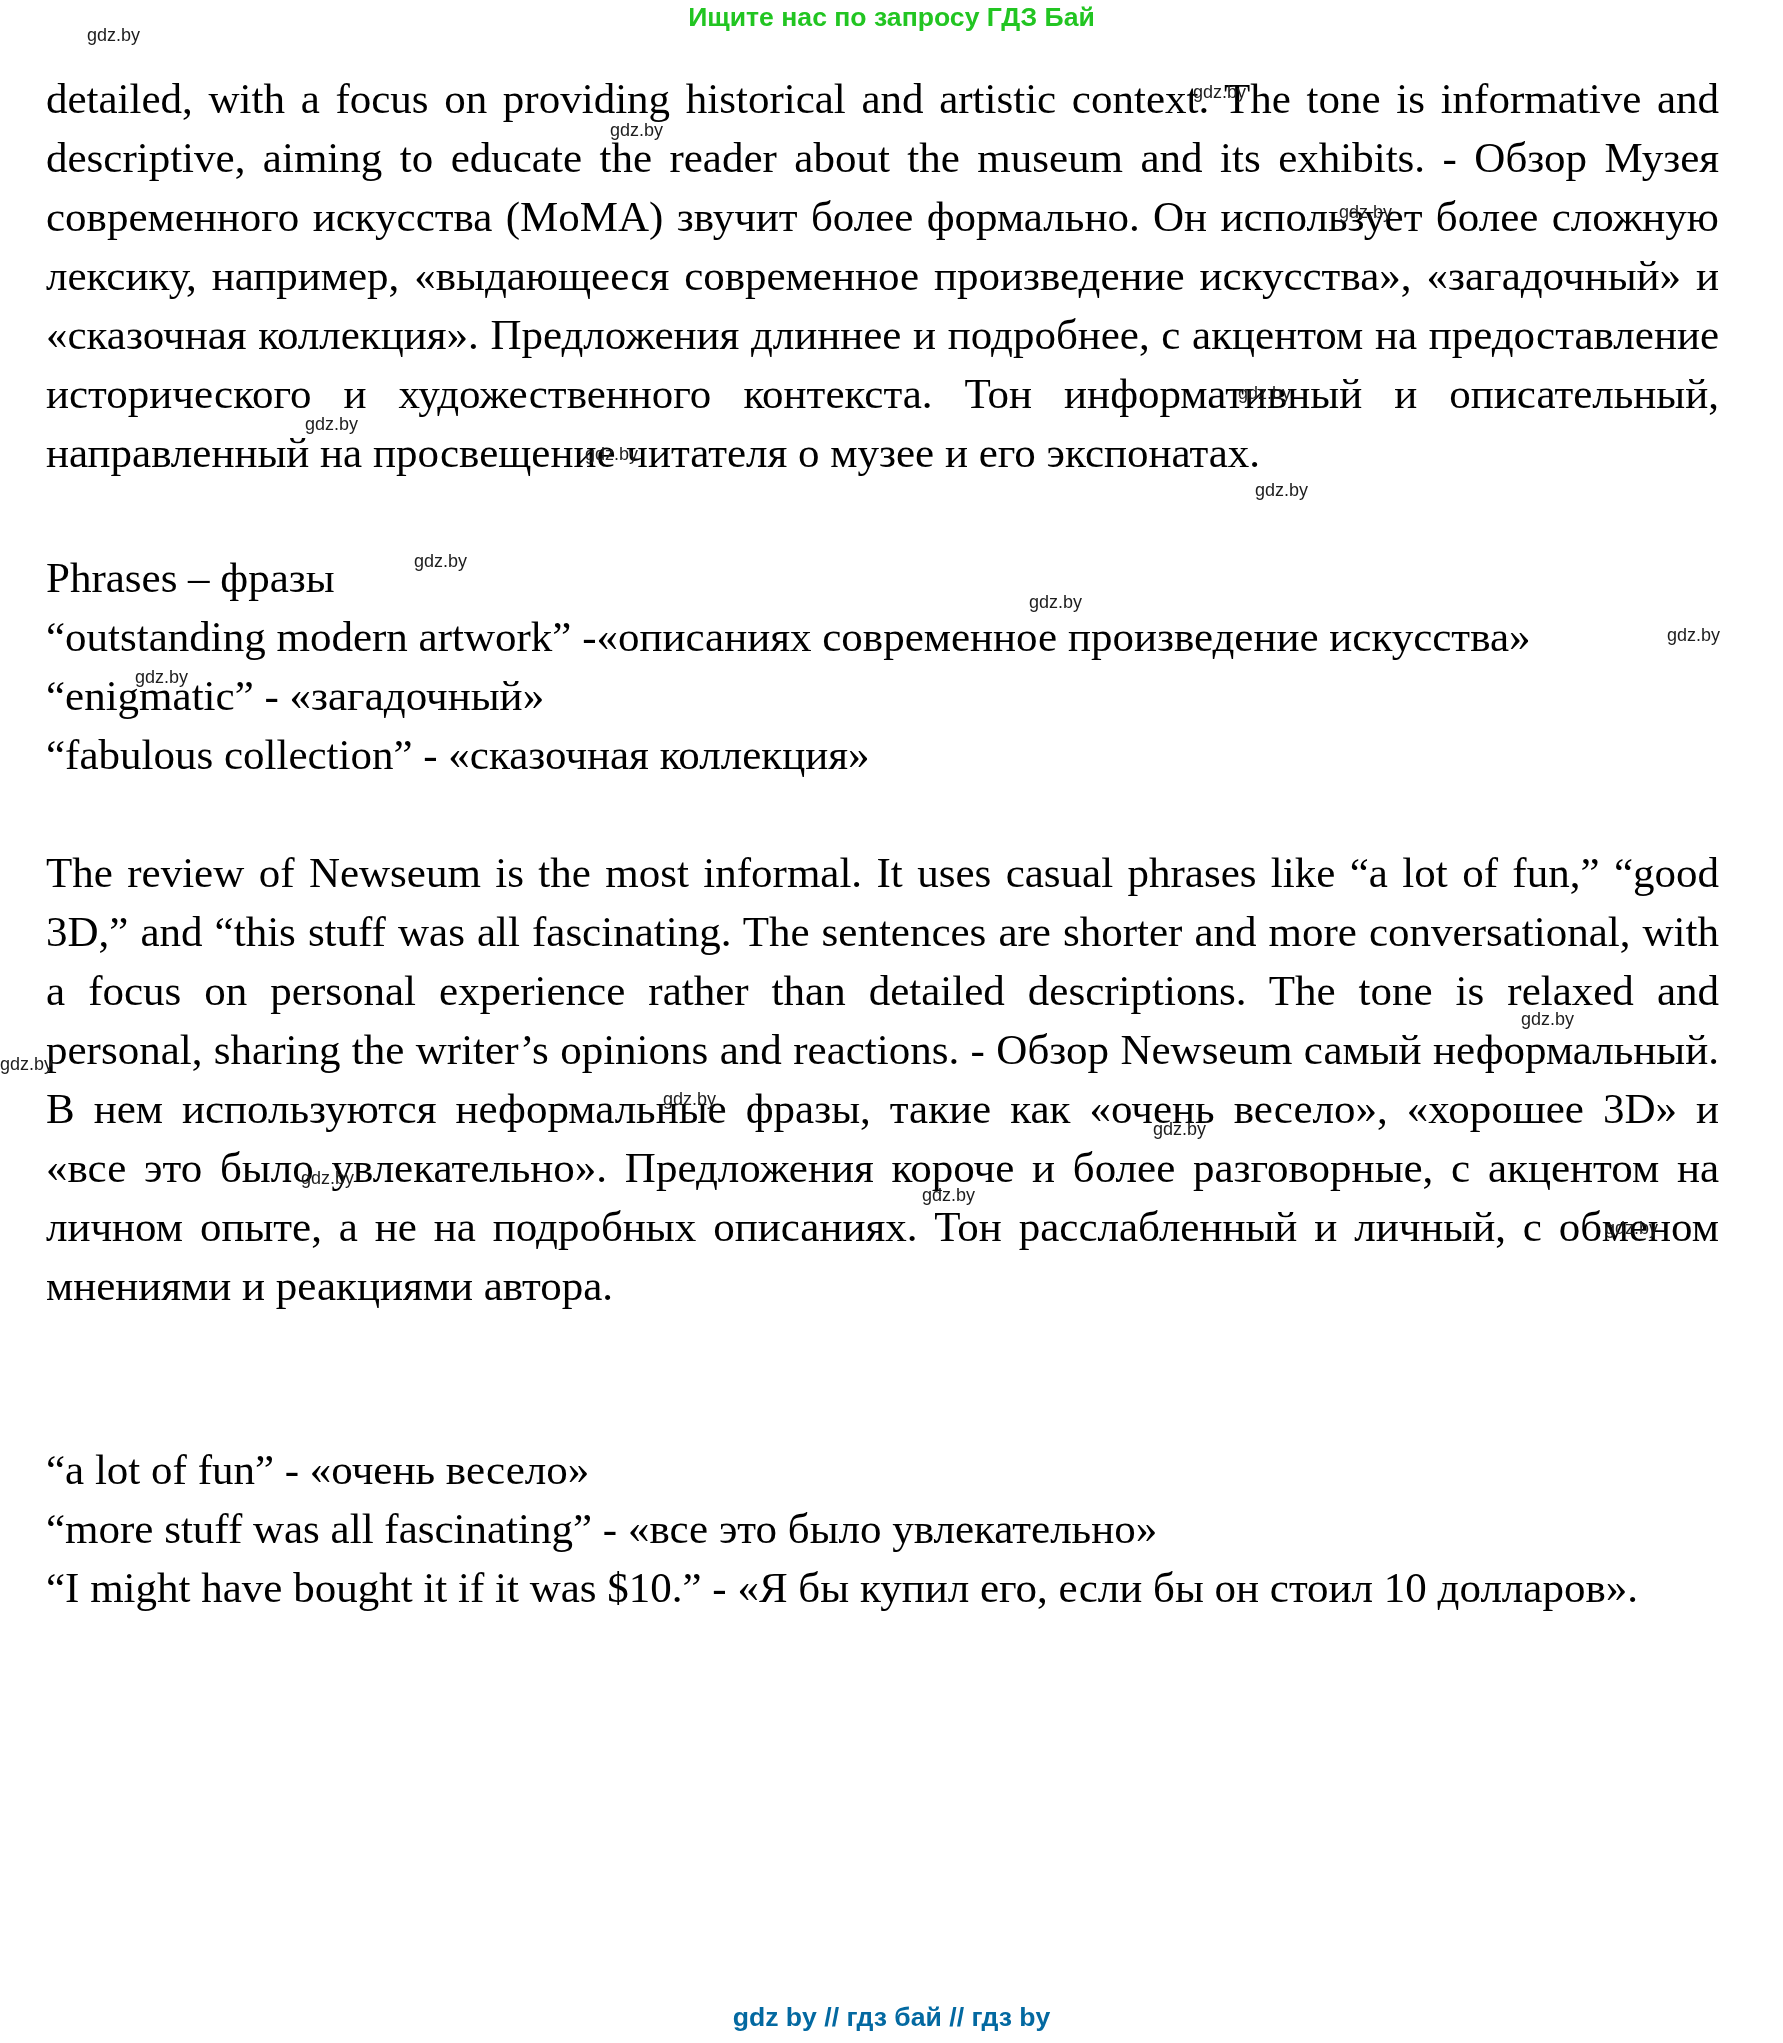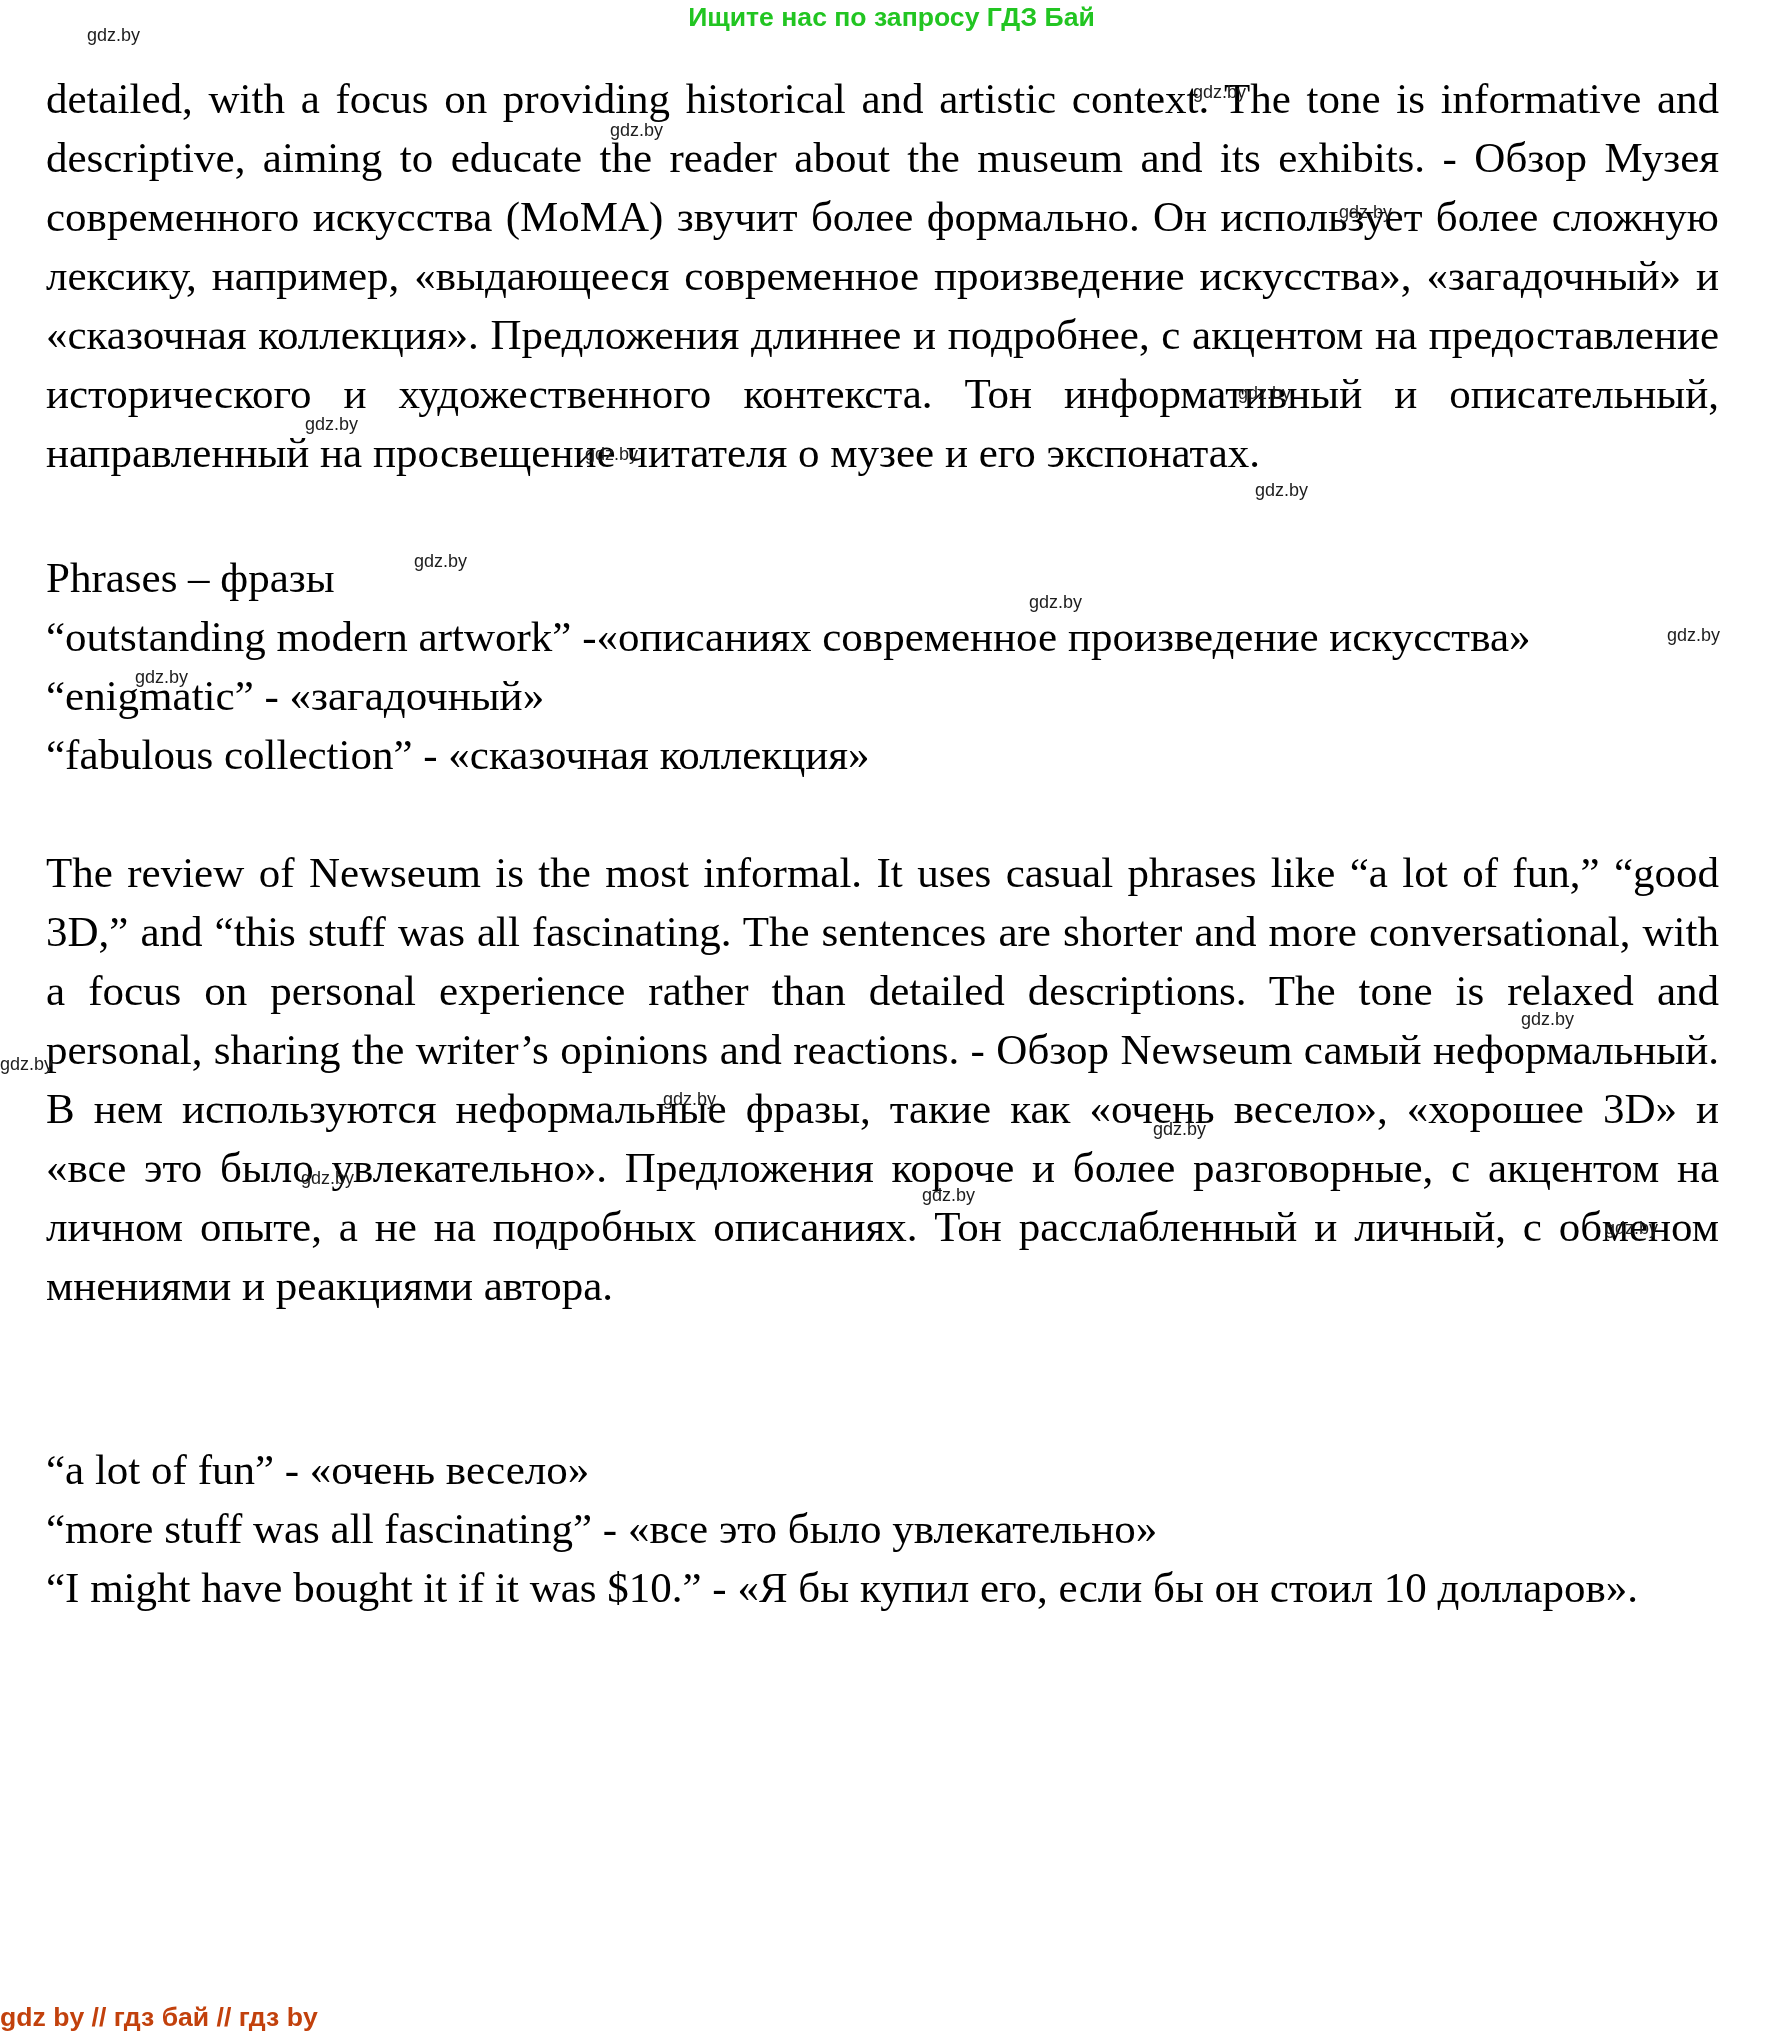--- a/index.html
+++ b/index.html
@@ -34,24 +34,25 @@
     letter-spacing: 0px;
     white-space: nowrap;
   }
 
   
   .promo-footer {
     position: absolute;
     bottom: 10.6px;
     left: 0;
     width: 100%;
+    text-align: center;
     font-family: "Liberation Sans", "DejaVu Sans", sans-serif;
     font-size: 26.6px;
     font-weight: bold;
-    color: #c2410c;
+    color: #0369a1;
     white-space: nowrap;
   }
 
   
   .content {
     position: absolute;
     left: 46px;
     top: 69px;
     width: 1685px;
   }

